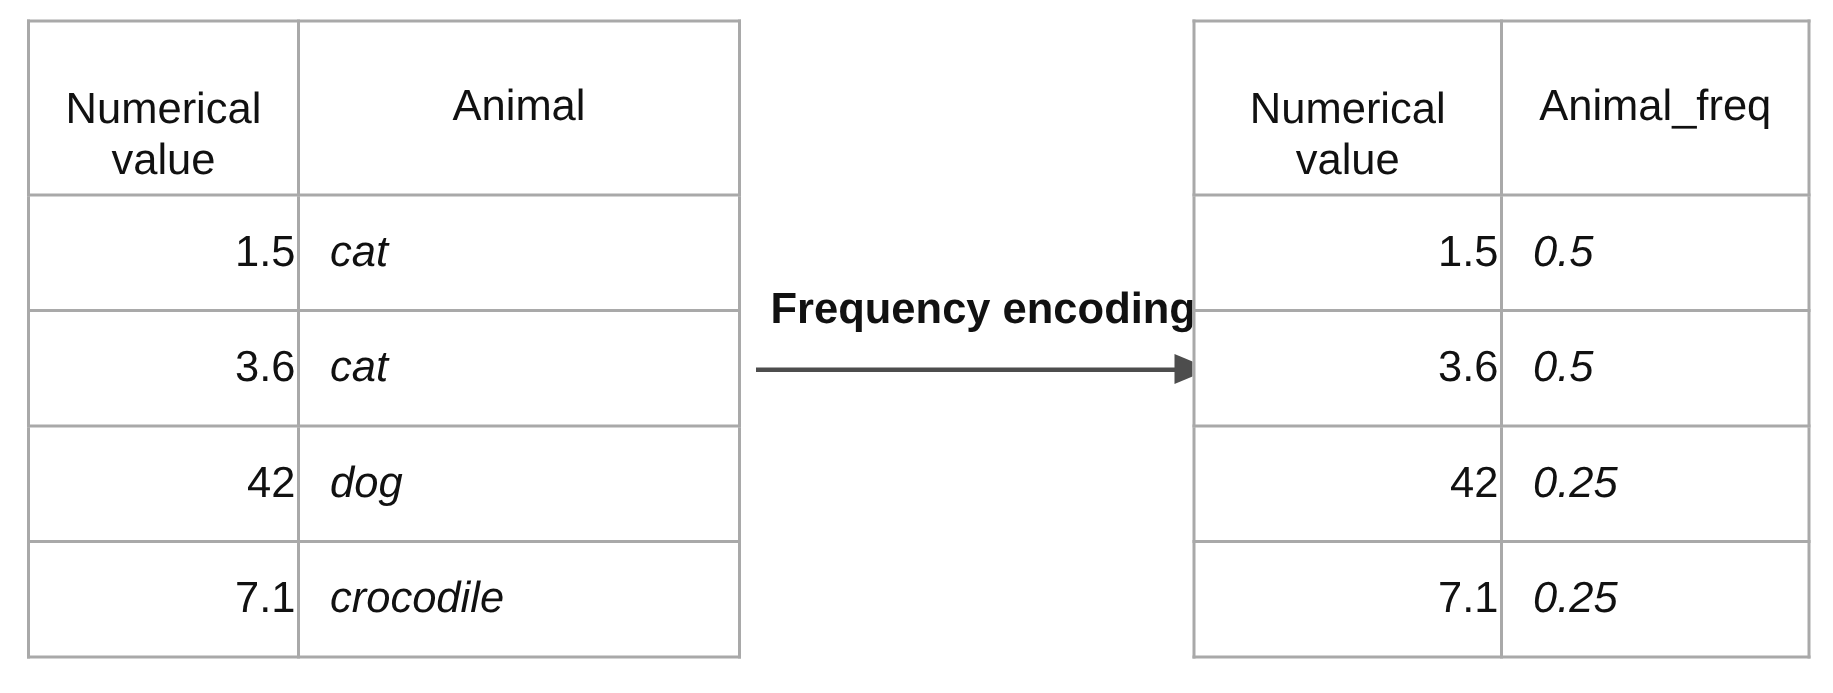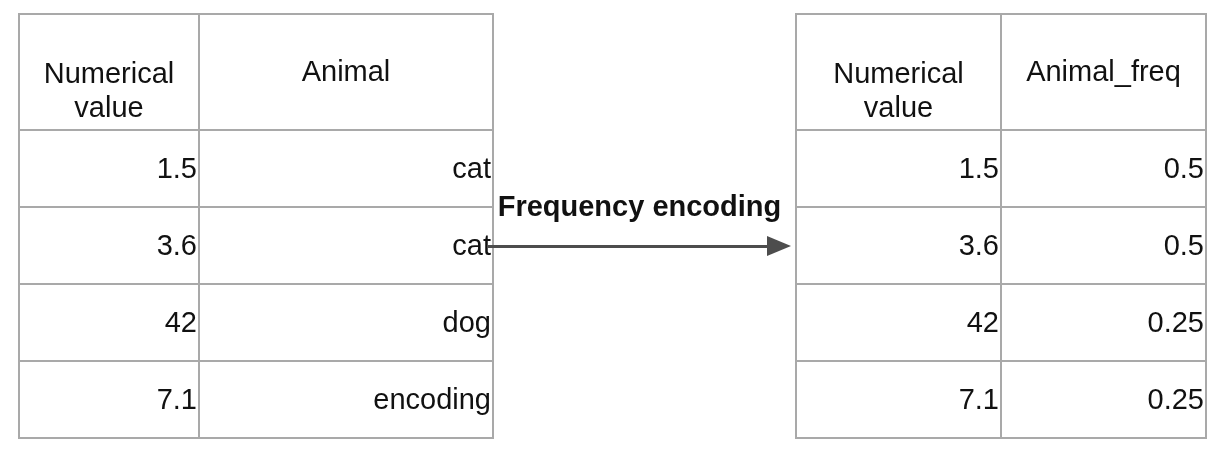--- a/index.html
+++ b/index.html
@@ -36,41 +36,42 @@
     text-align: center;
     line-height: 1.16;
   }
   table.data-table td {
     height: 73px;
   }
   td.cell-center {
     text-align: right;
   }
   td.cell-left {
-    text-align: right;
+    text-align: left;
     padding-left: 20px;
+    font-style: italic;
   }
   .header-wrap {
     display: inline-block;
     max-width: 155px;
     margin-top: 38px;
   }
   #source-table {
     left: 18px;
     top: 13px;
     width: 474px;
   }
   #encoded-table {
     left: 795px;
     top: 13px;
     width: 410px;
   }
   .arrow-group {
     position: absolute;
-    left: 488px;
+    left: 504px;
     top: 188px;
     width: 303px;
     height: 72px;
   }
   .arrow-label {
     position: absolute;
     left: 0;
     right: 0;
     top: 0;
     text-align: center;
@@ -127,21 +128,21 @@
       <tr>
         <td class="cell-center">3.6</td>
         <td class="cell-left">cat</td>
       </tr>
       <tr>
         <td class="cell-center">42</td>
         <td class="cell-left">dog</td>
       </tr>
       <tr>
         <td class="cell-center">7.1</td>
-        <td class="cell-left">encoding</td>
+        <td class="cell-left">crocodile</td>
       </tr>
     </tbody>
   </table>
 
   <div class="arrow-group">
     <div class="arrow-label">Frequency encoding</div>
     <div class="arrow-line"></div>
     <div class="arrow-head"></div>
   </div>
 

